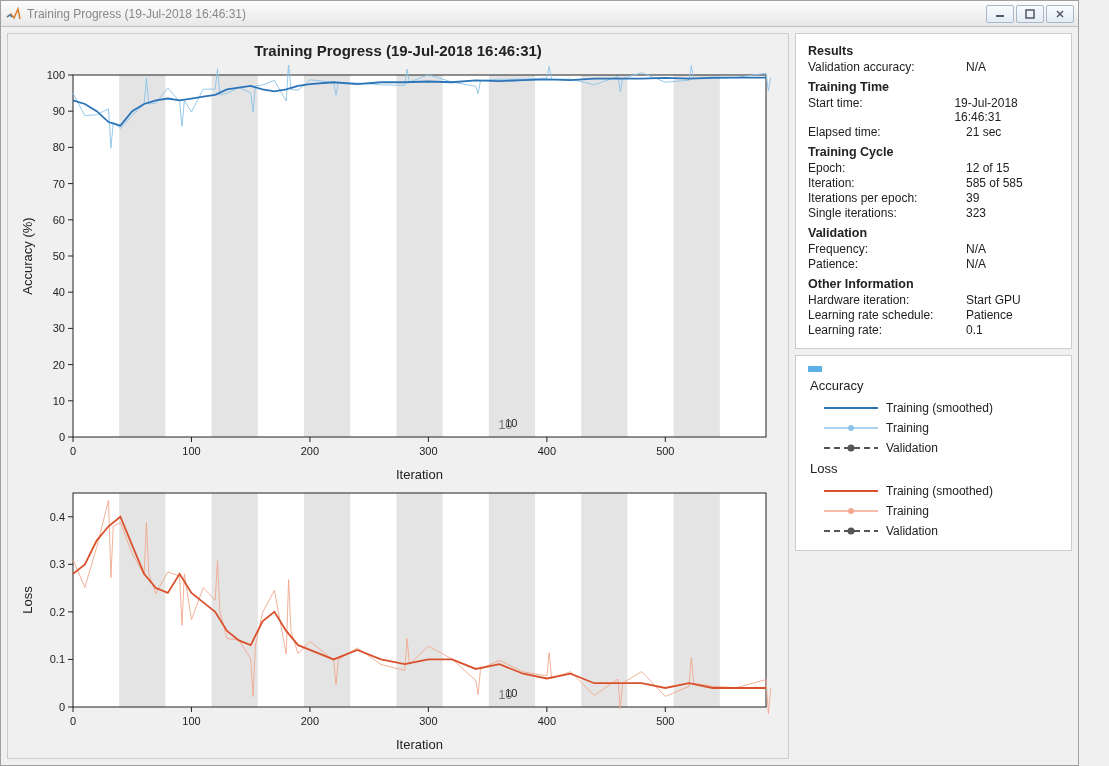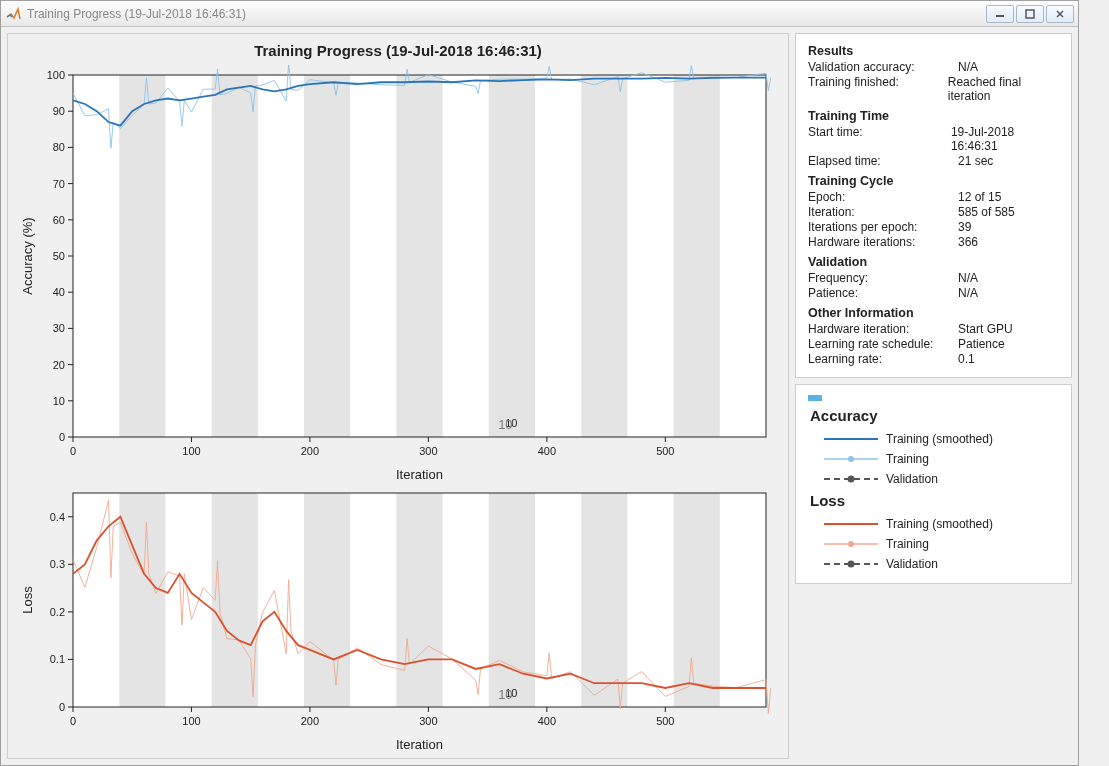--- a/index.html
+++ b/index.html
@@ -79,24 +79,24 @@
 }
 .stats-box, .legend-box {
   background: #fff;
   border: 1px solid #ccc;
   padding: 10px 12px;
   font-size: 12px;
   color: #222;
 }
 .stats-box h4 { font-size: 12.5px; font-weight: bold; margin: 6px 0 2px 0; }
 .stats-box h4:first-child { margin-top: 0; }
-.stat-row { display: flex; margin: 1px 0; }
+.stat-row { display: flex; margin: 1px 0; gap: 8px; }
 .stat-label { width: 150px; }
 .legend-box { font-size: 12px; }
-.legend-box h4 { font-size: 15px; font-weight: bold; margin: 6px 0 4px 2px; }
+.legend-box h4 { font-size: 13px; font-weight: normal; margin: 6px 0 4px 2px; }
 .legend-row { display:flex; align-items:flex-end; margin:2px 0 2px 14px; height:18px; }
 .legend-swatch { width: 58px; height:14px; display:flex; align-items:center; justify-content:center; margin-right:6px; }
 .mini-line { width:14px; height:6px; background:#5bb0e5; margin-bottom:4px; }
 </style>
 </head>
 <body>
 
 <div class="window">
   <div class="titlebar">
     <span class="app-icon">
@@ -224,24 +224,20 @@
       </div>
     </div>
 
     <div class="side-panel">
       <div class="stats-box">
         <h4>Results</h4>
         <div class="stat-row">
             <span class="stat-label">Validation accuracy:</span>
             <span>N/A</span>
           </div>
-        <div class="stat-row">
-            <span class="stat-label">Training finished:</span>
-            <span>Reached final iteration</span>
-          </div>
 
         <h4>Training Time</h4>
         <div class="stat-row">
             <span class="stat-label">Start time:</span>
             <span>19-Jul-2018 16:46:31</span>
           </div>
         <div class="stat-row">
             <span class="stat-label">Elapsed time:</span>
             <span>21 sec</span>
           </div>
@@ -253,22 +249,22 @@
           </div>
         <div class="stat-row">
             <span class="stat-label">Iteration:</span>
             <span>585 of 585</span>
           </div>
         <div class="stat-row">
             <span class="stat-label">Iterations per epoch:</span>
             <span>39</span>
           </div>
         <div class="stat-row">
-            <span class="stat-label">Hardware iterations:</span>
-            <span>366</span>
+            <span class="stat-label">Single iterations:</span>
+            <span>323</span>
           </div>
 
         <h4>Validation</h4>
         <div class="stat-row">
             <span class="stat-label">Frequency:</span>
             <span>N/A</span>
           </div>
         <div class="stat-row">
             <span class="stat-label">Patience:</span>
             <span>N/A</span>

